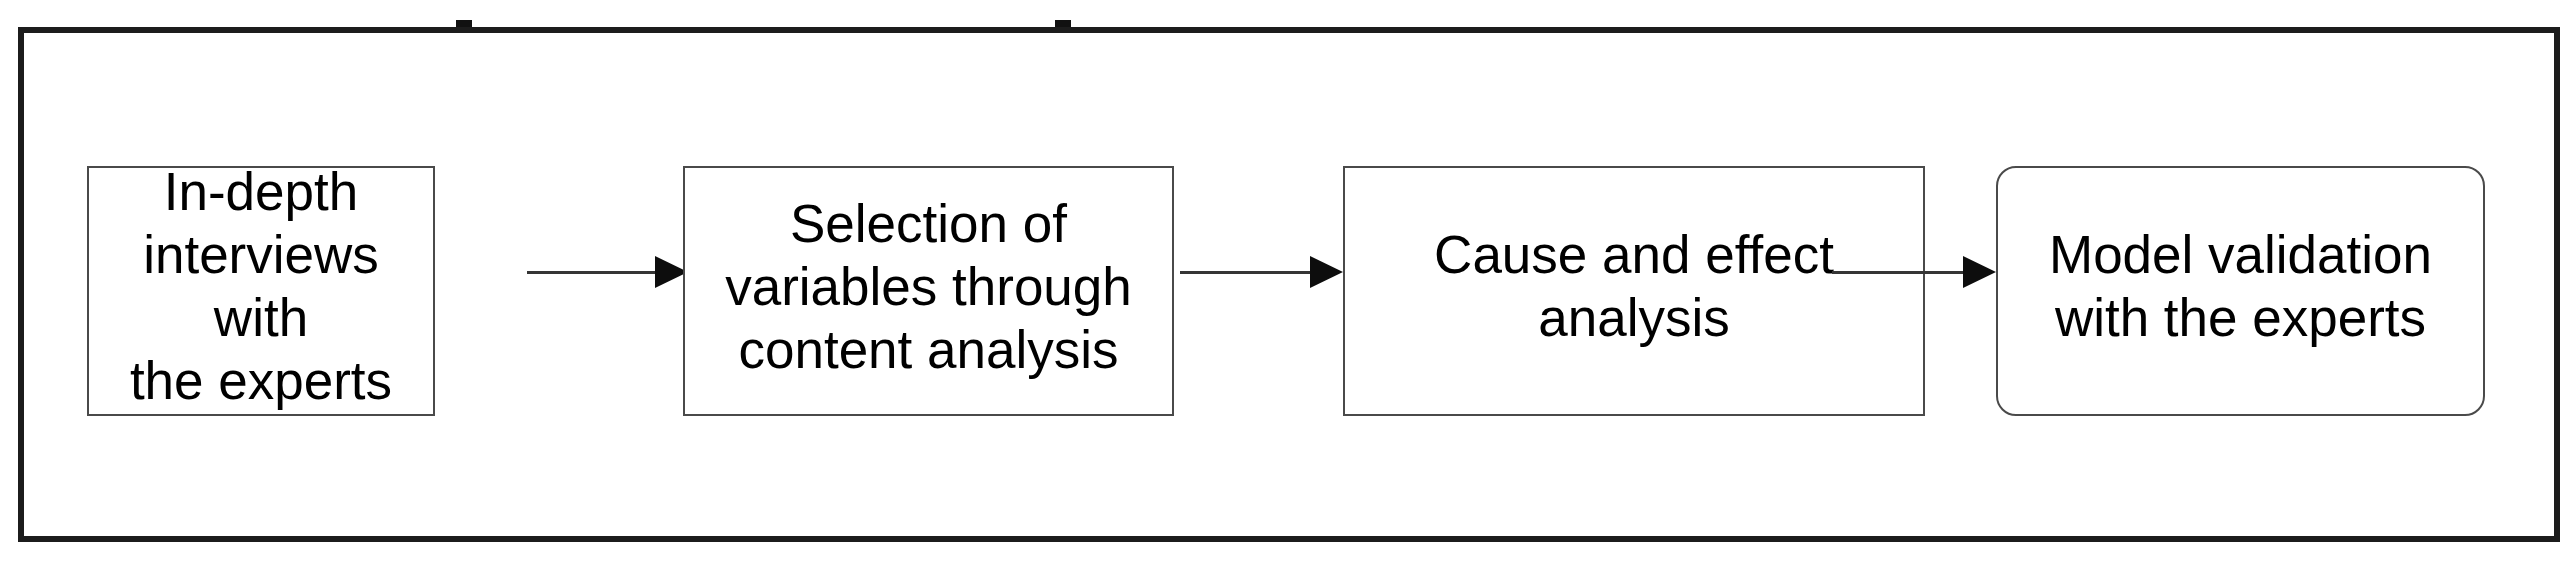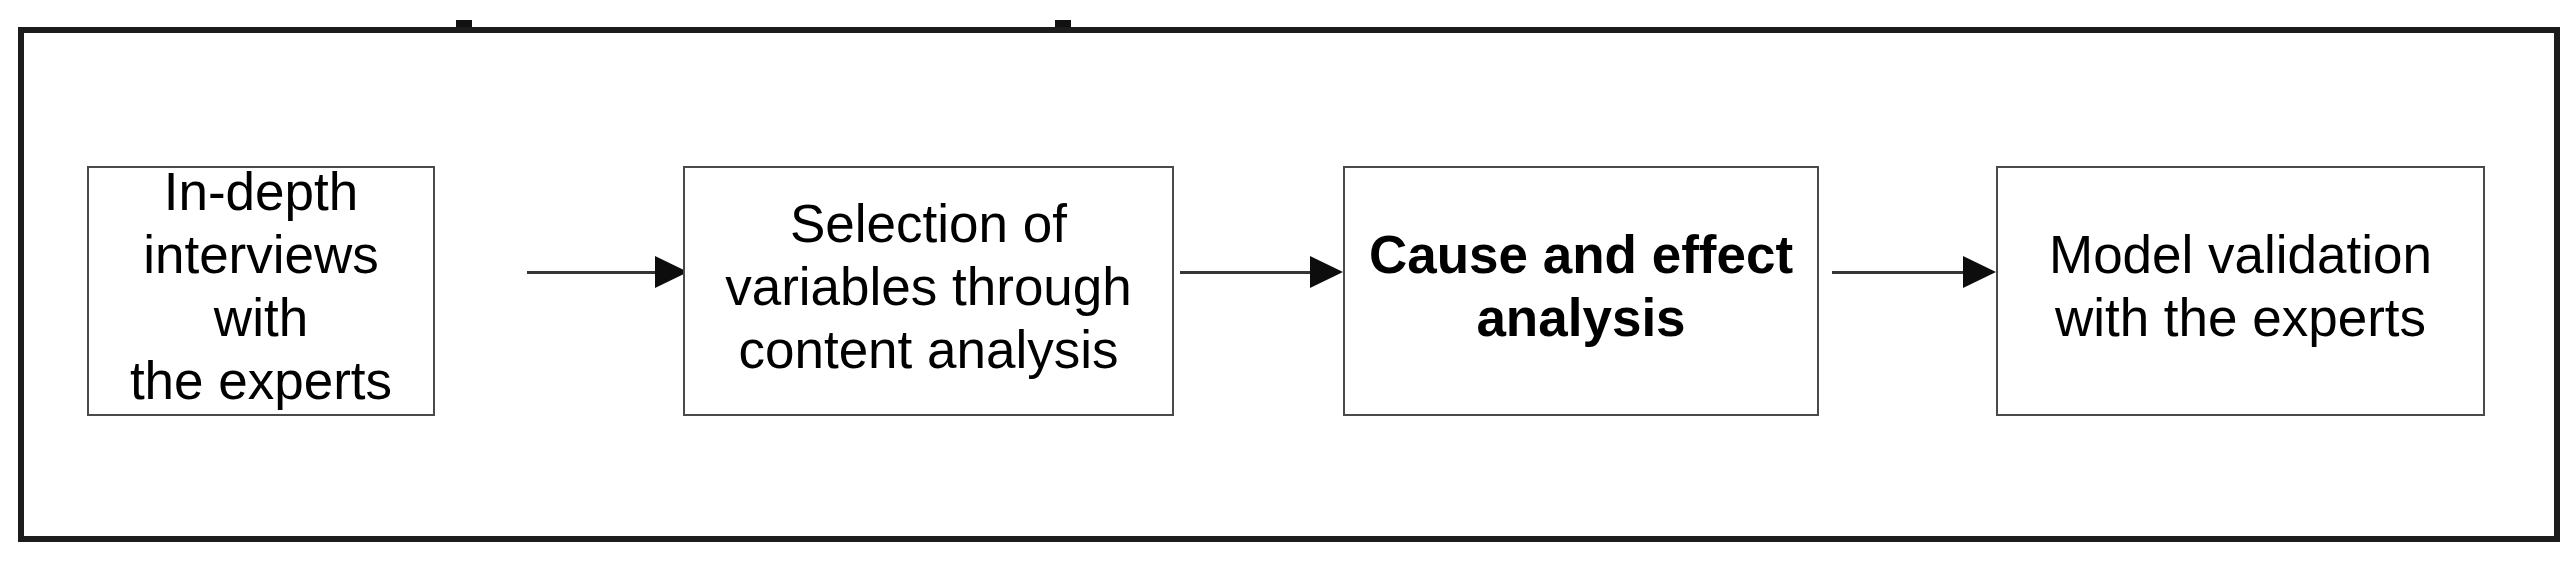--- a/index.html
+++ b/index.html
@@ -47,22 +47,22 @@
   .step-label {
     font-size: 53px;
     line-height: 63px;
     color: #000000;
     text-align: center;
     white-space: pre-line;
     transform: translateY(-5.4px);
   }
   .box-1 { left: 87px;   width: 348px; }
   .box-2 { left: 683px;  width: 491px; }
-  .box-3 { left: 1343px; width: 476px; font-weight: bold; }
-  .box-4 { left: 1996px; width: 489px; }
+  .box-3 { left: 1343px; width: 582px; }
+  .box-4 { left: 1996px; width: 489px; border-radius: 20px; }
   .flow-arrow {
     position: absolute;
     top: 256px;
     height: 33px;
   }
   .arrow-1 { left: 527px;  width: 161px; }
   .arrow-2 { left: 1180px; width: 163px; }
   .arrow-3 { left: 1832px; width: 164px; }
   .arrow-line {
     position: absolute;

